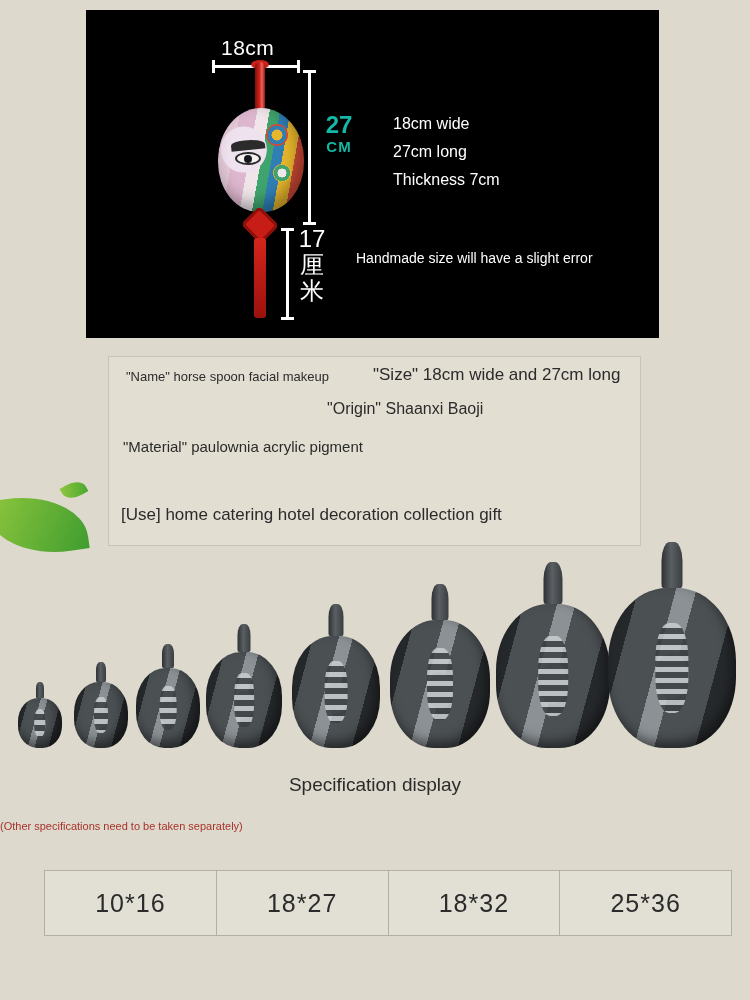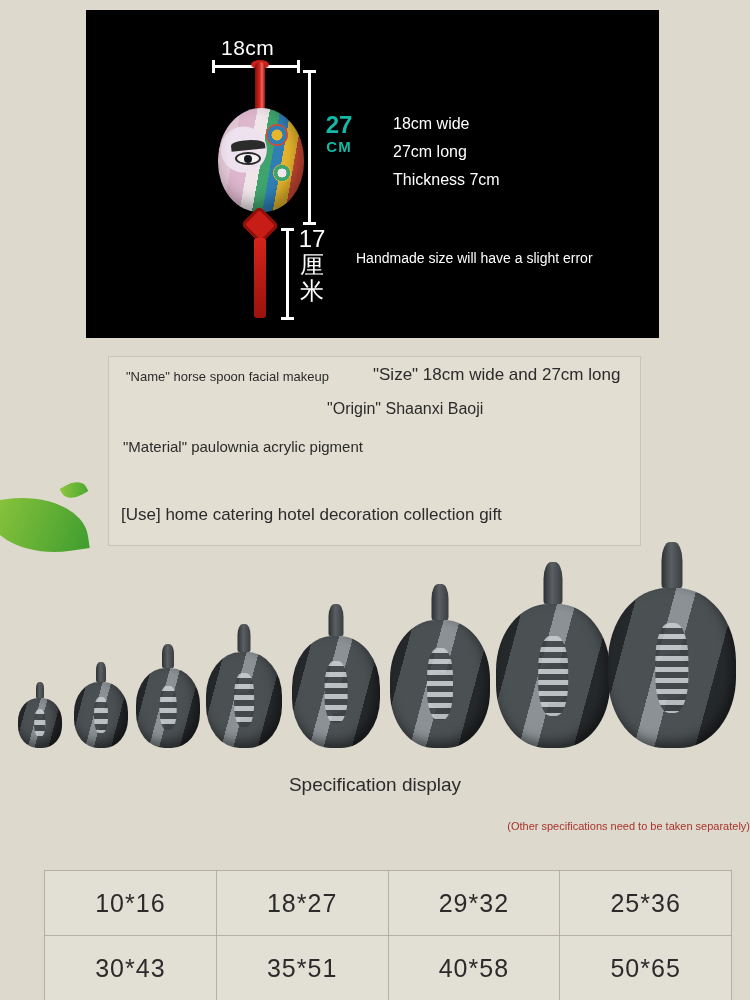--- a/index.html
+++ b/index.html
@@ -351,21 +351,21 @@
     width: 750px;
     text-align: center;
     font-size: 19px;
     color: #2b2b2b;
   }
   .spec-sub {
     position: absolute;
     left: 0;
     top: 820px;
     width: 750px;
-    text-align: right;
+    text-align: left;
     font-size: 11px;
     color: #a8332c;
   }
 
   
   .size-table {
     position: absolute;
     left: 44px;
     top: 870px;
     width: 688px;
@@ -481,23 +481,17 @@
 </div>
 
 <div class="spec-caption">Specification display</div>
 <div class="spec-sub">(Other specifications need to be taken separately)</div>
 
 <table class="size-table">
   <tbody>
       <tr>
     <td>10*16</td>
     <td>18*27</td>
-    <td>29*32</td>
+    <td>18*32</td>
     <td>25*36</td>
-  </tr>
-  <tr>
-    <td>30*43</td>
-    <td>35*51</td>
-    <td>40*58</td>
-    <td>50*65</td>
   </tr>
 </tbody>
   </table>
 
 </body></html>

